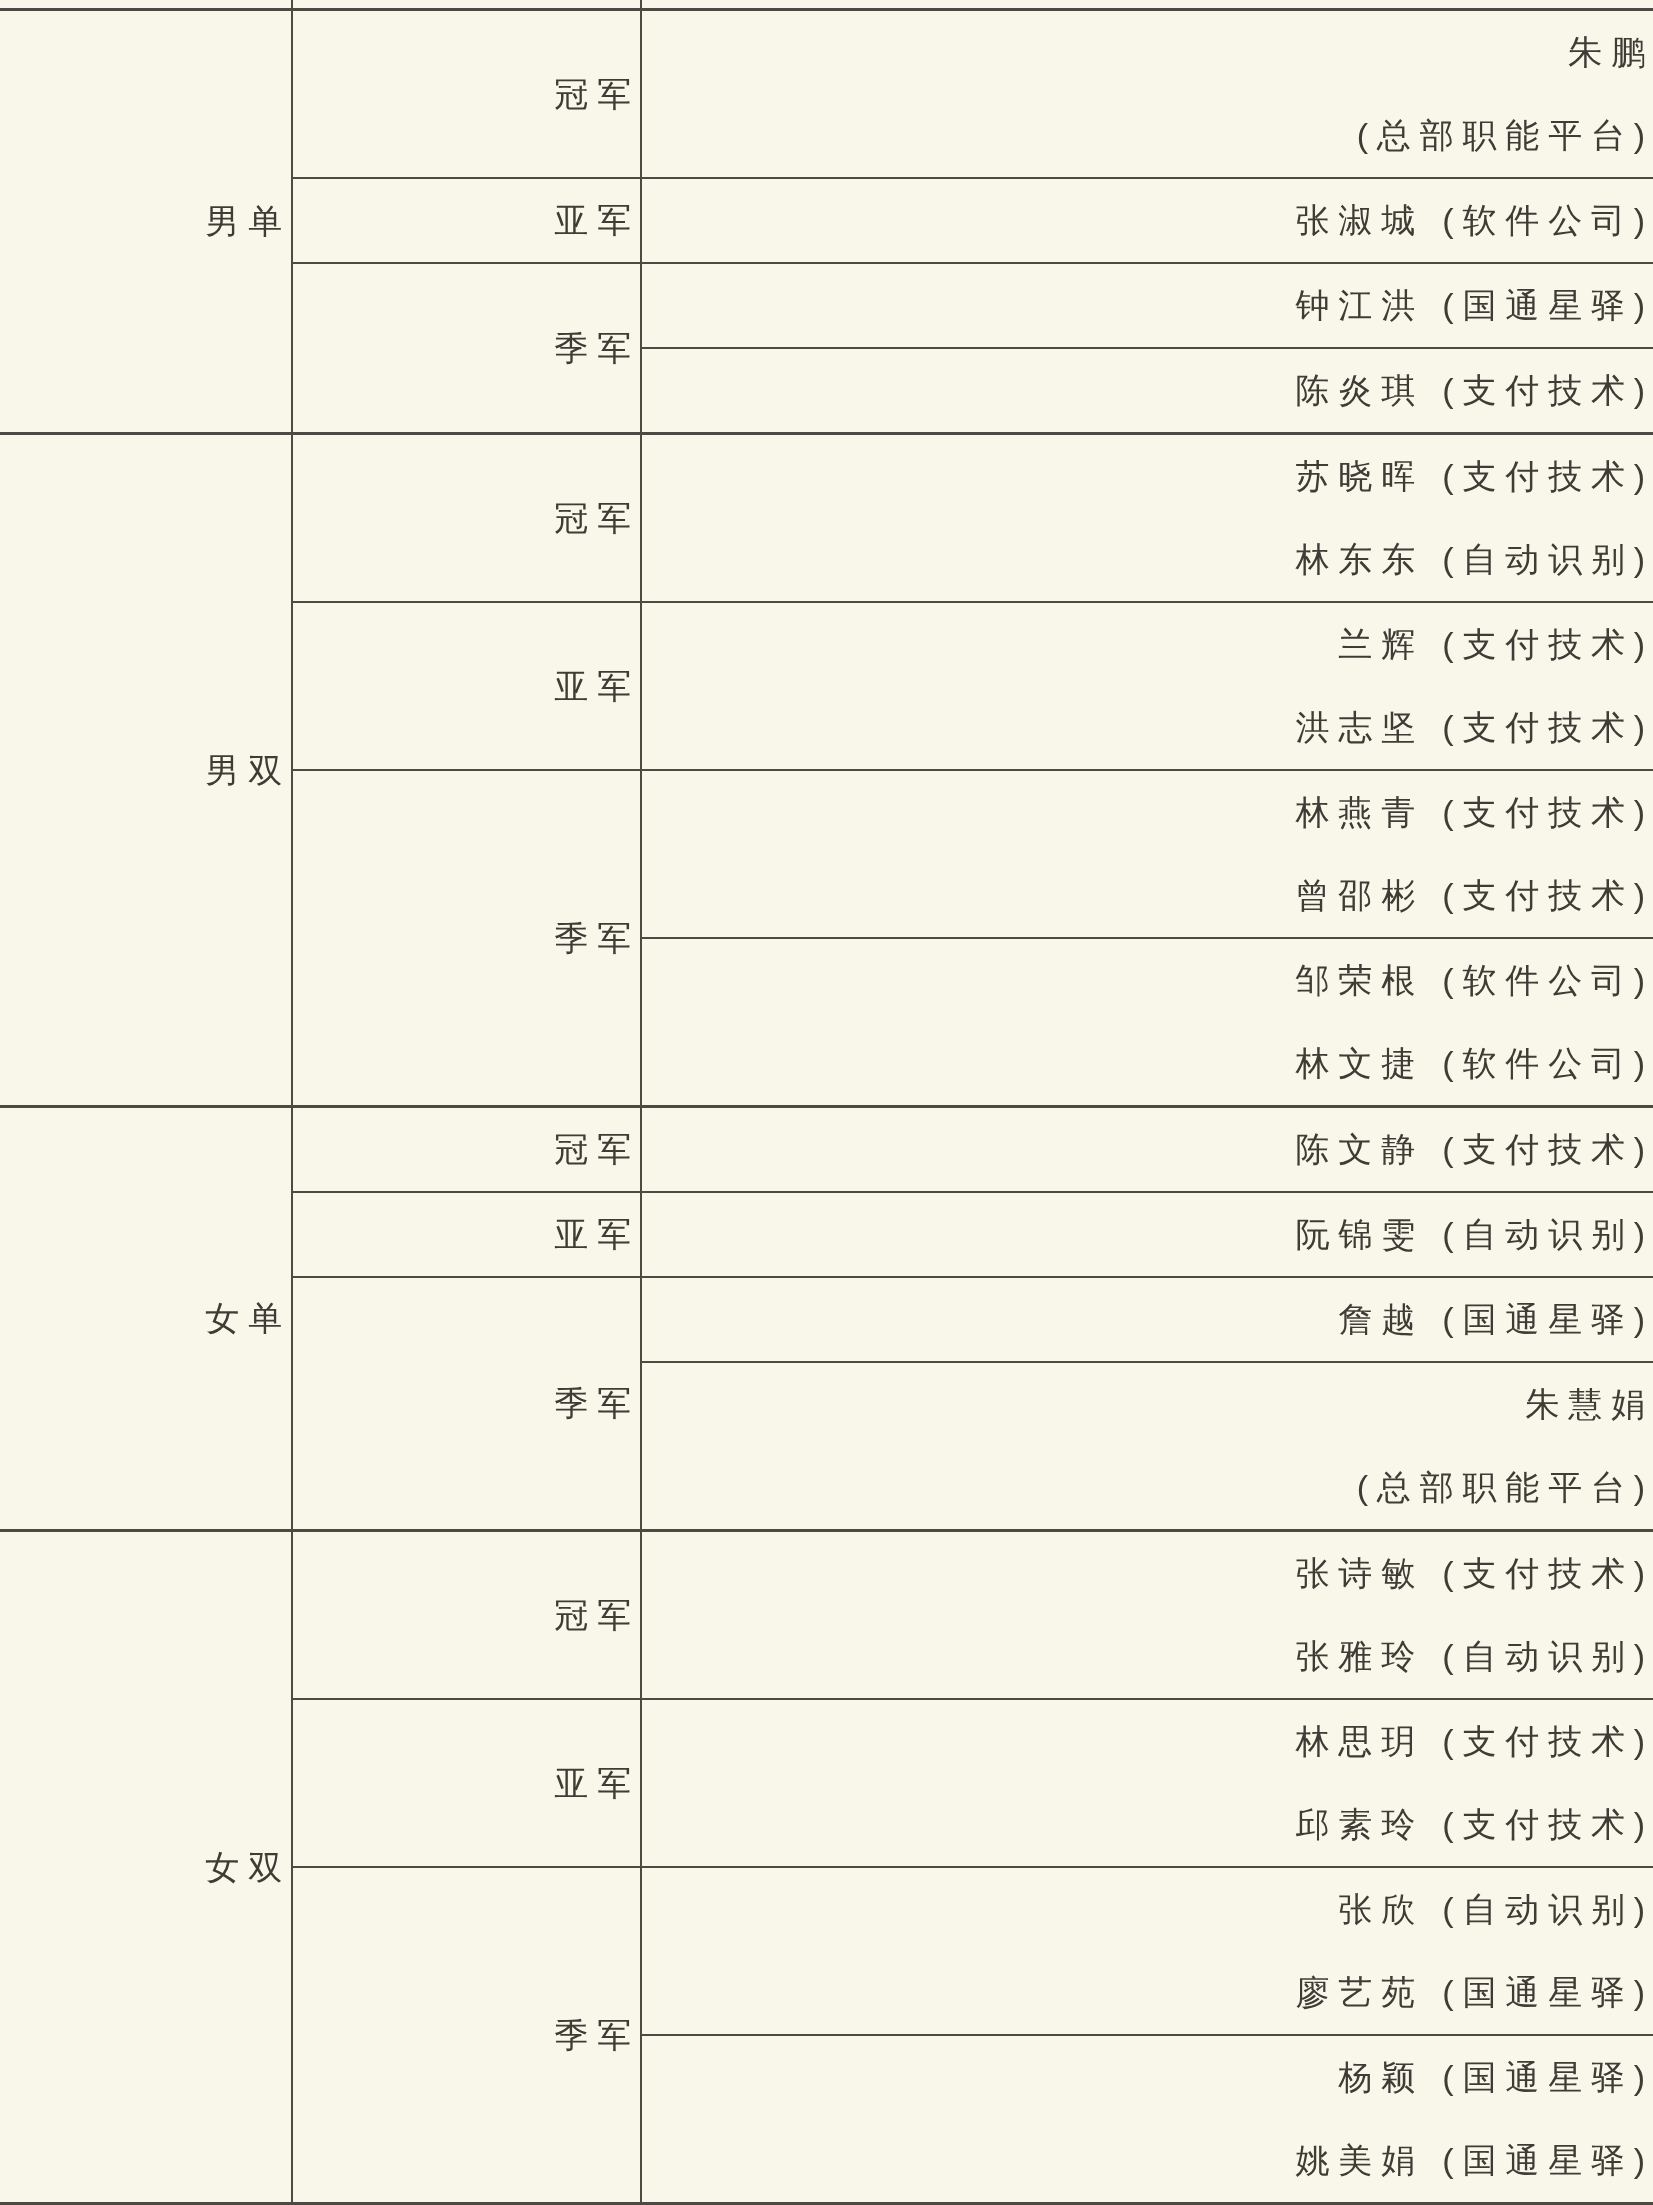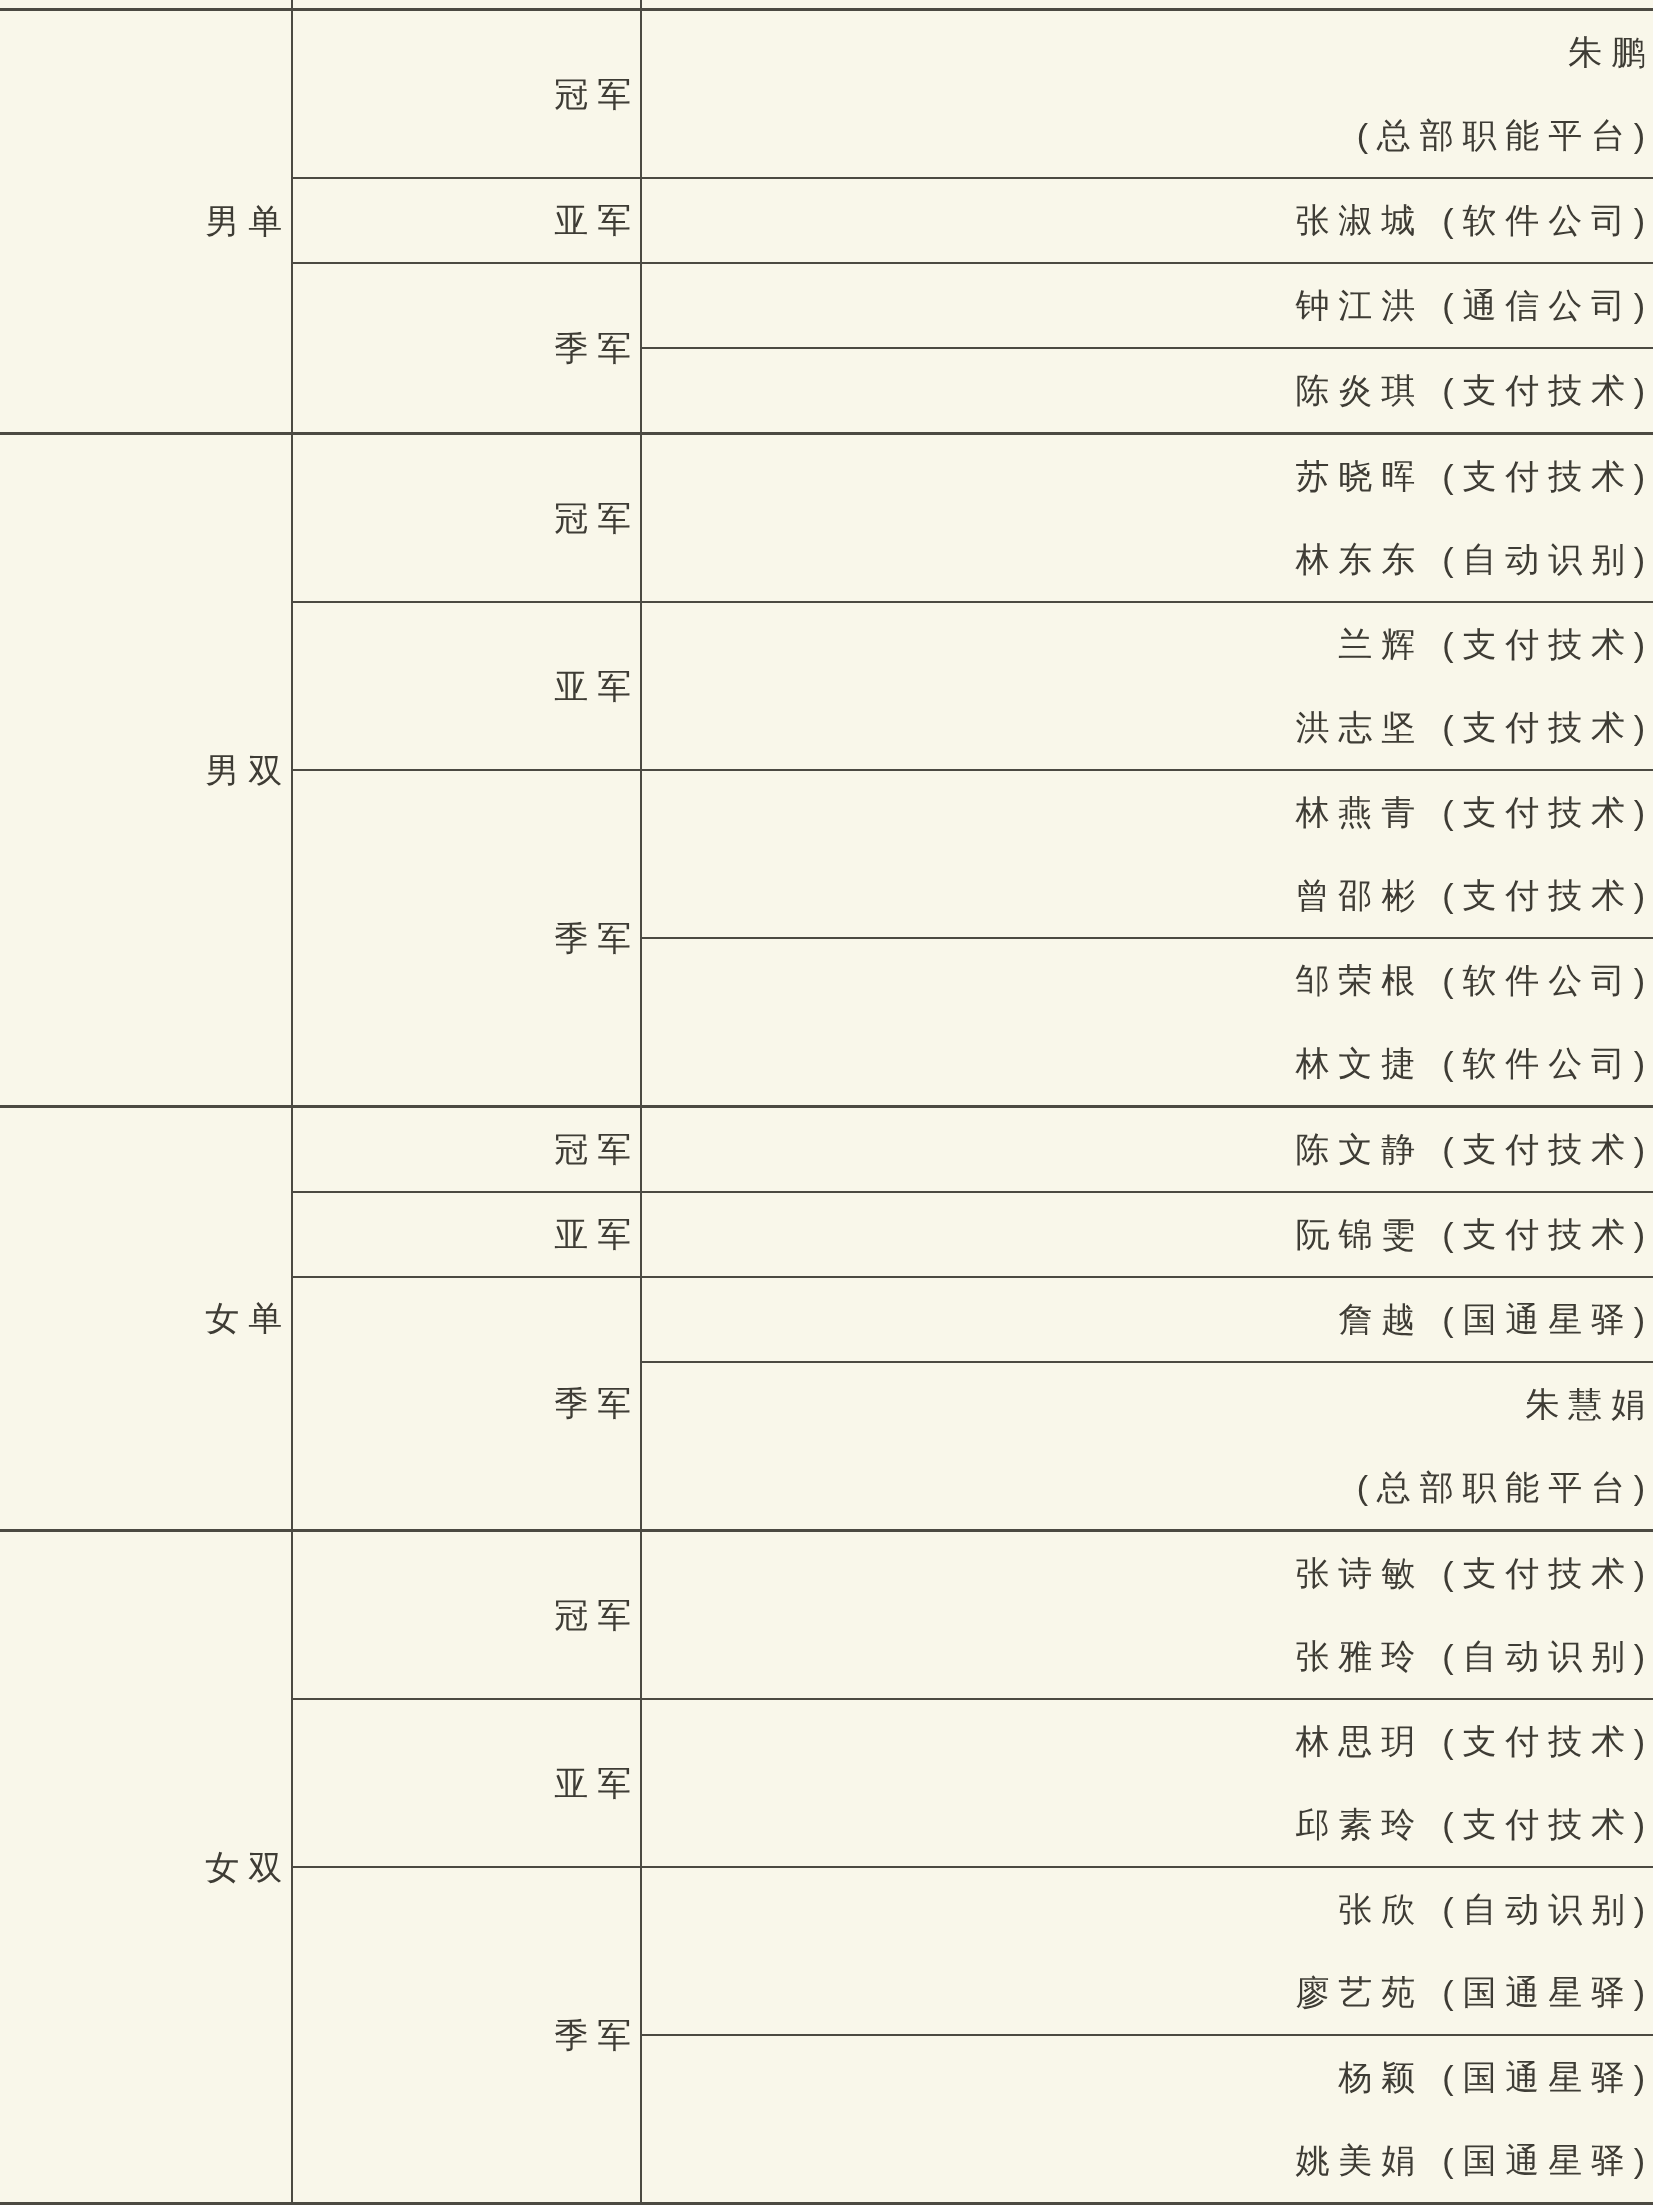--- a/index.html
+++ b/index.html
@@ -81,21 +81,21 @@
           </td>
           <td class="c3">
             <div class="line">张淑城 (软件公司)</div>
           </td>
         </tr>
         <tr style="height: 83px;">
           <td class="c2" rowspan="2">
             <div class="line">季军</div>
           </td>
           <td class="c3">
-            <div class="line">钟江洪 (通信公司)</div>
+            <div class="line">钟江洪 (国通星驿)</div>
           </td>
         </tr>
         <tr style="height: 83px; padding-left: 22px;">
           <td class="c3">
             <div class="line">陈炎琪 (支付技术)</div>
           </td>
         </tr>
         <tr class="sec" style="height: 166px;">
           <td class="c1" rowspan="4">
             <div class="line">男双</div>
@@ -141,21 +141,21 @@
           </td>
           <td class="c3">
             <div class="line">陈文静 (支付技术)</div>
           </td>
         </tr>
         <tr style="height: 83px;">
           <td class="c2" rowspan="1">
             <div class="line">亚军</div>
           </td>
           <td class="c3">
-            <div class="line">阮锦雯 (支付技术)</div>
+            <div class="line">阮锦雯 (自动识别)</div>
           </td>
         </tr>
         <tr style="height: 83px;">
           <td class="c2" rowspan="2">
             <div class="line">季军</div>
           </td>
           <td class="c3">
             <div class="line">詹越 (国通星驿)</div>
           </td>
         </tr>

